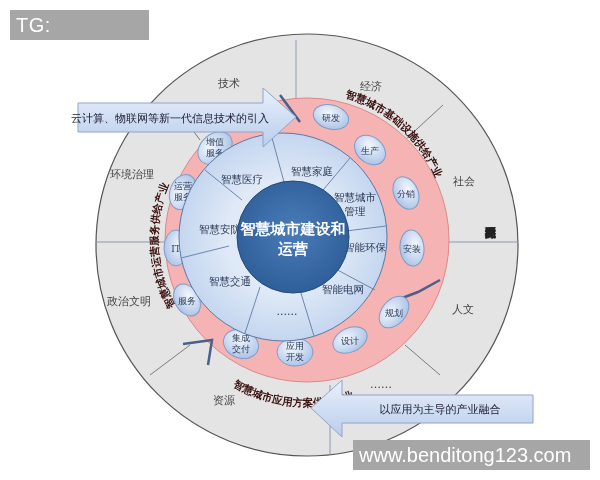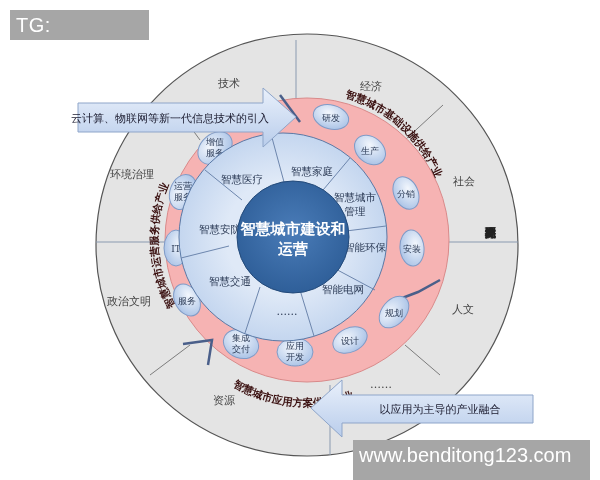--- a/index.html
+++ b/index.html
@@ -1,21 +1,21 @@
 <!DOCTYPE html>
 <html><head>
 <meta charset="utf-8">
 <style>
   html, body { margin:0; padding:0; }
   body { width:600px; height:480px; background:#ffffff; position:relative; overflow:hidden;
          font-family:"DejaVu Serif", serif; }
   .wm { position:absolute; background:#a6a6a6; color:#ffffff;
         font-family:"Liberation Sans", sans-serif; }
   #wm-top { left:10px; top:10px; width:139px; height:30px; font-size:20px; line-height:30px; padding-left:6px; box-sizing:border-box; letter-spacing:0.5px; }
-  #wm-bottom { left:353px; top:440px; width:237px; height:40px; font-size:20px; line-height:30px; padding-left:6px; box-sizing:border-box; }
+  #wm-bottom { left:353px; top:440px; width:237px; height:30px; font-size:20px; line-height:30px; padding-left:6px; box-sizing:border-box; }
   svg { position:absolute; left:0; top:0; }
   .t { font-family:"DejaVu Serif", serif; fill:#333; }
   .outer-label { font-size:11px; fill:#444; }
   .seg-label { font-size:10.5px; fill:#2b3a55; }
   .pill-label { font-size:9px; fill:#2b3a55; }
   .core-label { font-size:15px; fill:#ffffff; font-weight:bold; }
   .arrow-label { font-size:11px; fill:#1a1a2e; }
   .arc-label { font-size:10.5px; fill:#3a1010; font-weight:bold; }
 </style>
 </head>

